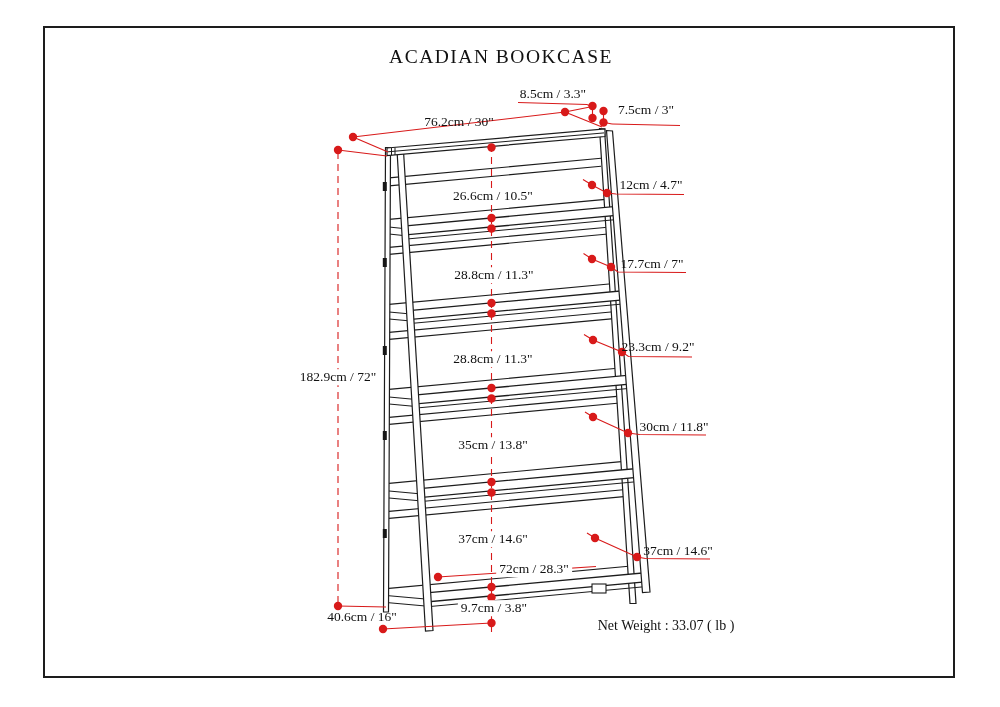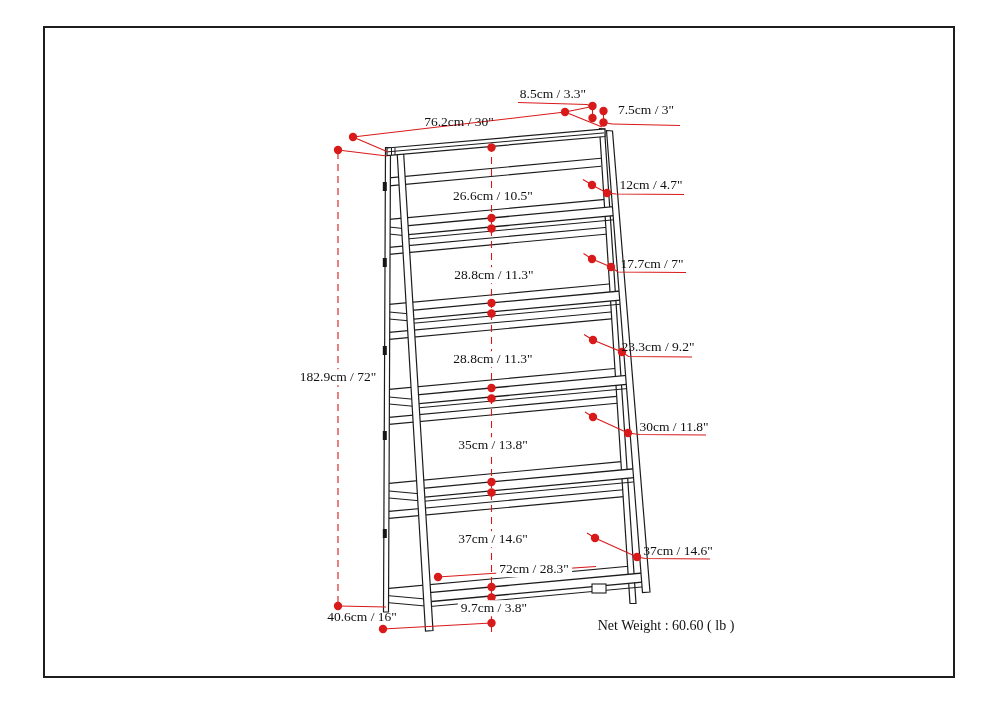--- a/index.html
+++ b/index.html
@@ -15,20 +15,21 @@
               letter-spacing:1.5px;color:#111;white-space:nowrap;}
   #net-weight{position:absolute;transform:translate(-50%,-50%);font-size:14px;color:#111;
               white-space:nowrap;}
 </style>
 </head>
 <body>
 
 <div id="stage">
   <div id="border-frame"></div>
 
+  <div id="page-title" style="left:501px;top:57px;">ACADIAN BOOKCASE</div>
 
   <svg class="drawing" width="1000" height="707" viewBox="0 0 1000 707">
 
     <g stroke="#1c1c1c" stroke-width="1.1" fill="none">
 
       <line x1="389" y1="177.9" x2="601" y2="158.3"></line>
       <line x1="389" y1="185.9" x2="601" y2="166.3"></line>
 
       <line x1="389" y1="219.4" x2="605.6" y2="199.4"></line>
       <line x1="389" y1="304.4" x2="611.6" y2="283.8"></line>
@@ -190,14 +191,14 @@
   <div class="lbl bg" style="left:493px;top:359px;">28.8cm / 11.3"</div>
   <div class="lbl" style="left:658px;top:347px;">23.3cm / 9.2"</div>
   <div class="lbl bg" style="left:493px;top:445px;">35cm / 13.8"</div>
   <div class="lbl" style="left:674px;top:427px;">30cm / 11.8"</div>
   <div class="lbl bg" style="left:493px;top:539px;">37cm / 14.6"</div>
   <div class="lbl" style="left:678px;top:551px;">37cm / 14.6"</div>
   <div class="lbl bg" style="left:534px;top:569px;">72cm / 28.3"</div>
   <div class="lbl bg" style="left:494px;top:608px;">9.7cm / 3.8"</div>
   <div class="lbl" style="left:362px;top:617px;">40.6cm / 16"</div>
 
-  <div id="net-weight" style="left:666px;top:626px;">Net Weight : 60.60 ( lb )</div>
+  <div id="net-weight" style="left:666px;top:626px;">Net Weight : 33.07 ( lb )</div>
 </div>
 
 </body></html>

